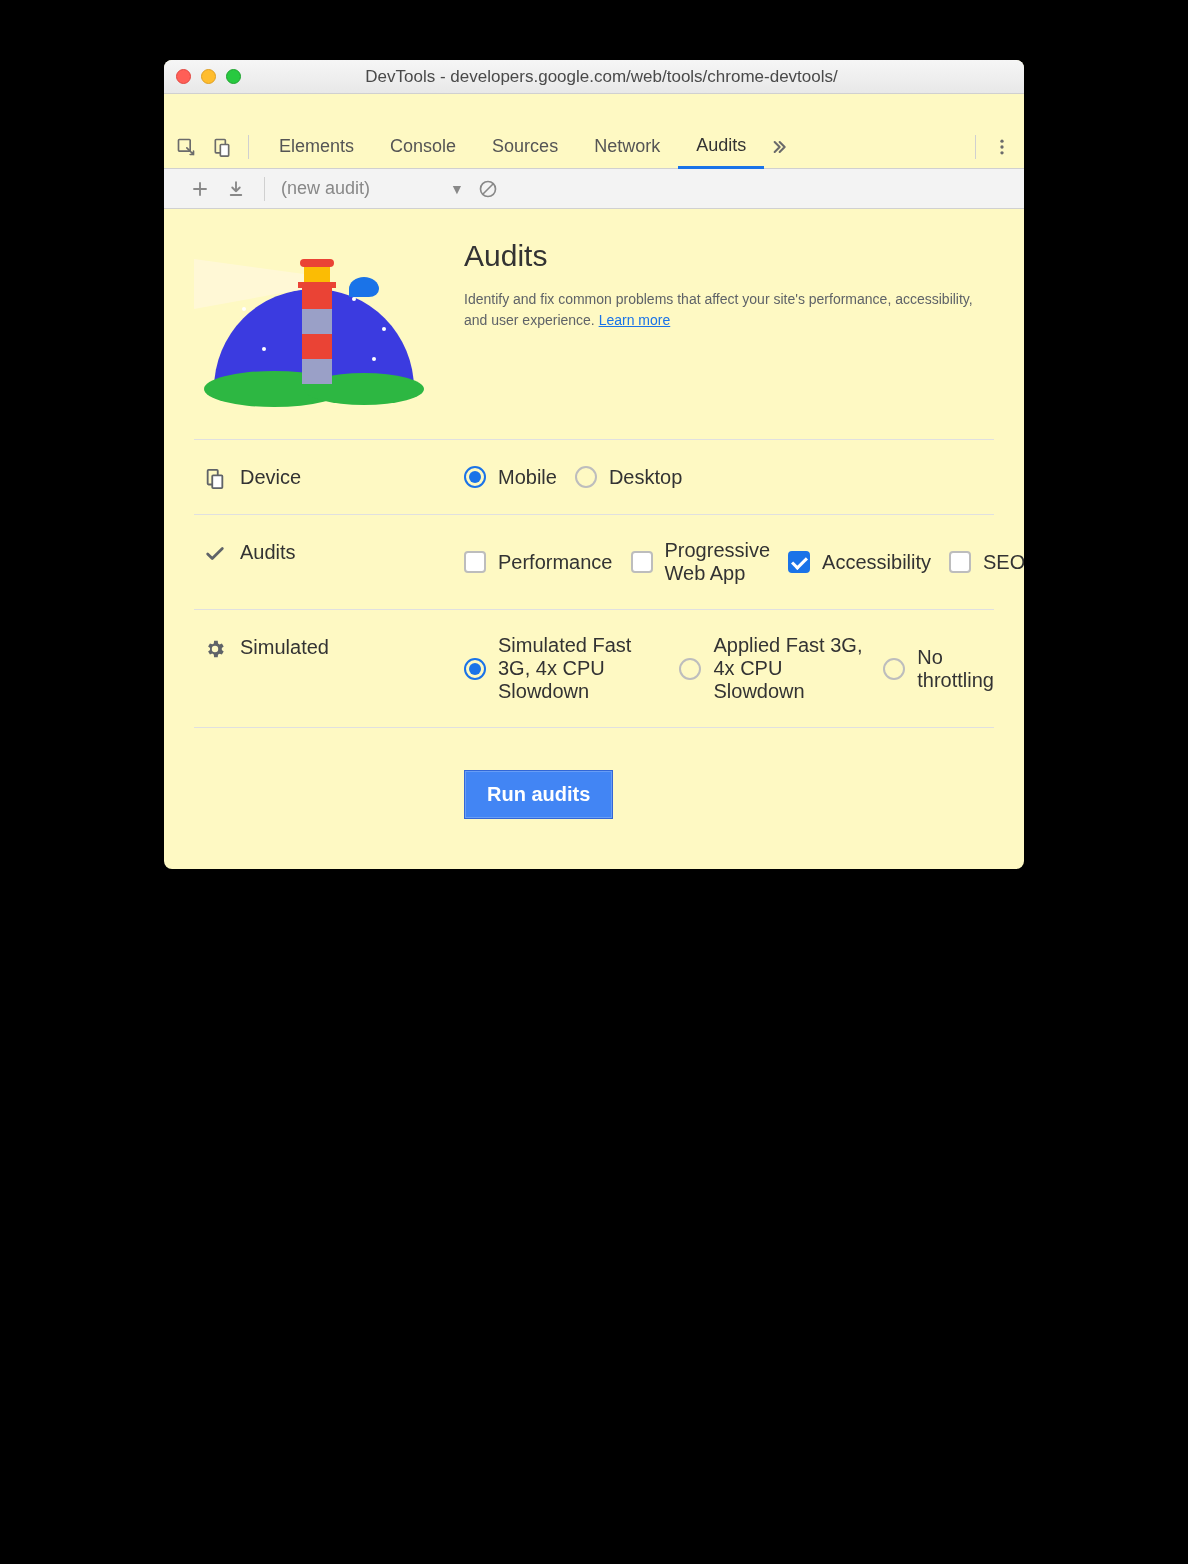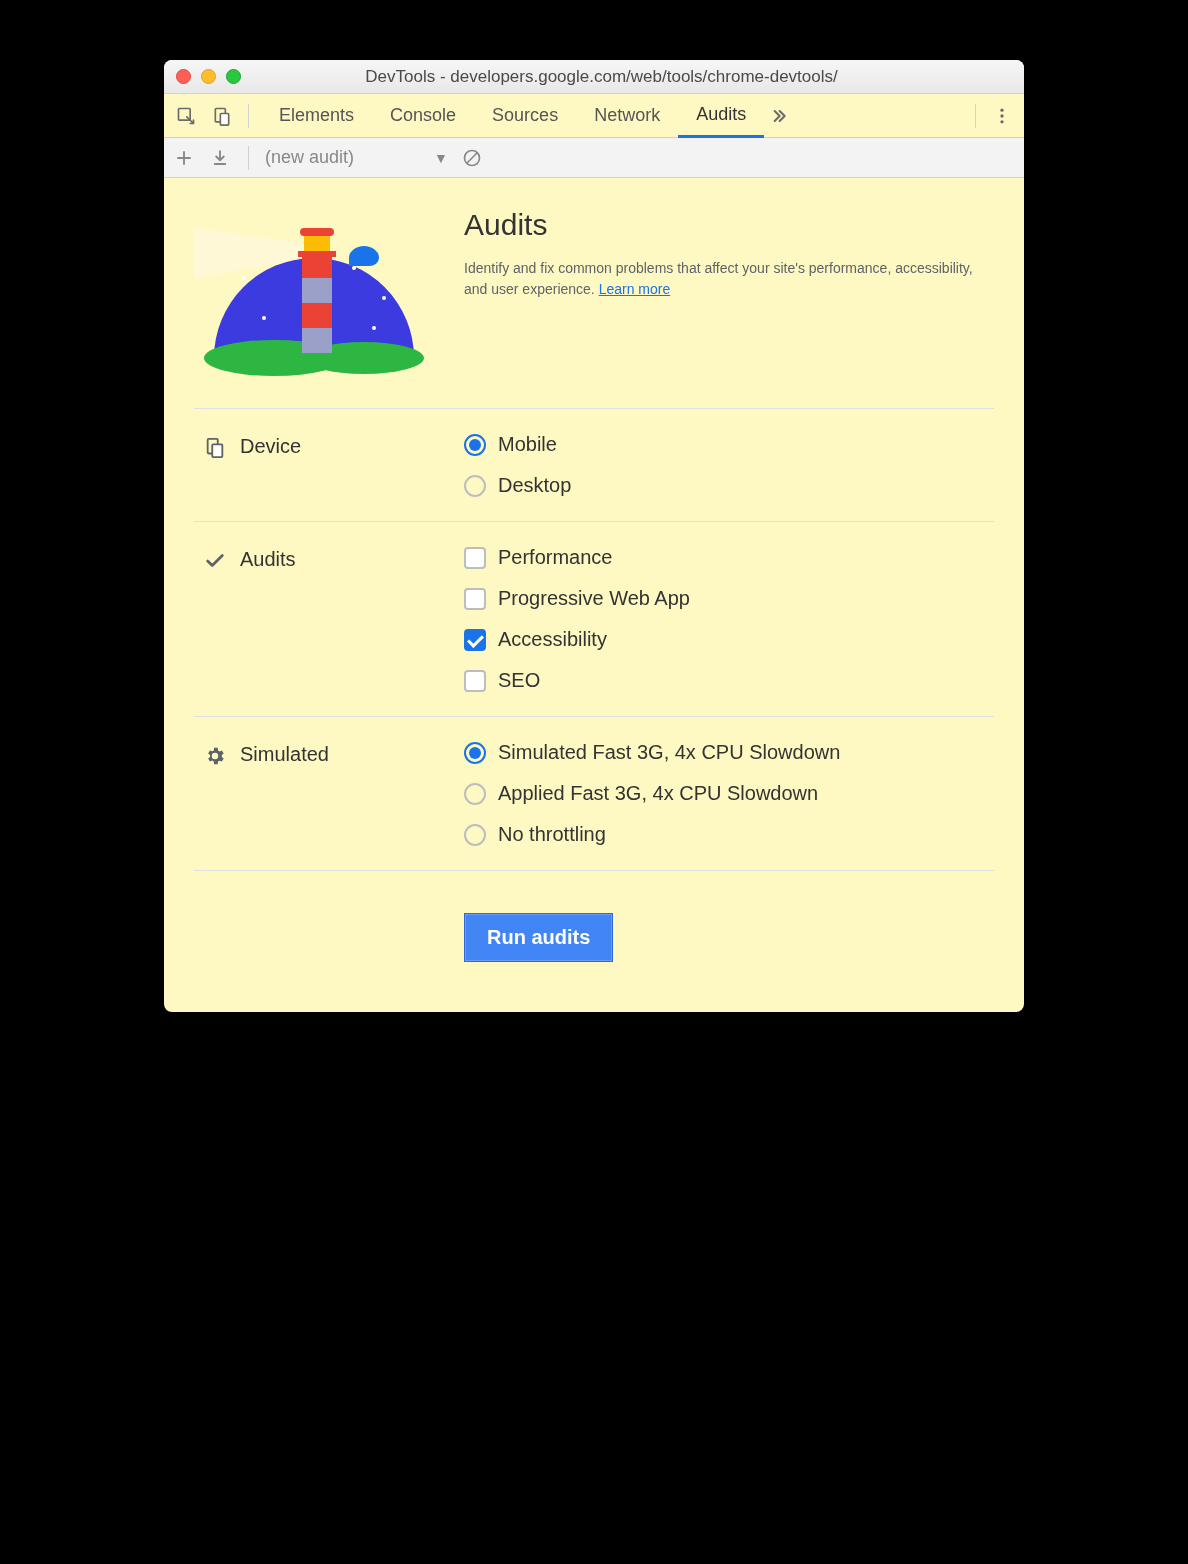--- a/index.html
+++ b/index.html
@@ -45,37 +45,38 @@
   
   .tabbar {
     height: 44px;
     border-bottom: 1px solid #d0d0d0;
     display: flex;
     align-items: center;
     padding: 0 8px;
     font-size: 18px;
     color: #555;
     gap: 8px;
+    margin-top: 31px;
   }
   .tabbar .icon-btn, .overflow-icon, .kebab {
     width: 28px; height:28px; display:flex; align-items:center; justify-content:center;
     color:#6b6b6b;
   }
   .divider { width:1px; height:24px; background:#d0d0d0; margin:0 4px;}
   .tabs { display:flex; gap: 0; align-items:center; flex:1; }
   .tab { padding: 0 18px; height:44px; display:flex; align-items:center; cursor:default; color:#555;}
   .tab.active { color:#333; border-bottom: 3px solid #1a73e8; font-weight:400;}
   
   .audit-toolbar {
     height: 40px;
     background: #f3f3f3;
     border-bottom: 1px solid #d0d0d0;
     display:flex;
     align-items:center;
-    padding: 0 8px;
+    padding: 0 24px;
     gap: 12px;
     font-size: 18px;
     color:#888;
   }
   .audit-toolbar .tb-icon { width:24px; height:24px; display:flex; align-items:center; justify-content:center; color:#888;}
   .audit-select {
     display:flex; align-items:center; gap:80px;
     color:#888; font-style: italic;
   }
   .audit-select .caret { font-size:14px; color:#888;}
@@ -88,21 +89,21 @@
   .intro-text h1 { font-size: 30px; font-weight:400; color:#333; margin-bottom: 16px;}
   .intro-text p { font-size: 14px; color:#5f6368; line-height:1.5;}
   .intro-text a { color:#1a73e8; text-decoration: underline;}
   hr.sep { border:none; border-top:1px solid #e0e0e0; margin:0;}
   .section { display:flex; padding: 24px 0; }
   .section-label {
     width: 270px; flex-shrink:0; display:flex; align-items:flex-start; gap:14px;
     font-size: 20px; color:#333; padding-left: 10px; padding-top:2px;
   }
   .section-label .sec-icon { width:22px; height:22px; color:#5f6368; margin-top:2px;}
-  .section-body { flex:1; display:flex; flex-direction:column; gap:18px; }
+  .section-body { flex:1; display:flex; flex-direction:row; gap:18px; }
   .radio-row, .check-row { display:flex; align-items:center; gap:12px; font-size:20px; color:#333;}
   .radio {
     width:22px; height:22px; border-radius:50%; border:2px solid #bdbdbd; position:relative; flex-shrink:0;
   }
   .radio.checked { border-color:#1a73e8;}
   .radio.checked::after {
     content:''; position:absolute; top:3px; left:3px; right:3px; bottom:3px; background:#1a73e8; border-radius:50%;
   }
   .checkbox {
     width:22px; height:22px; border-radius:4px; border:2px solid #bdbdbd; position:relative; flex-shrink:0; background:#fff;

